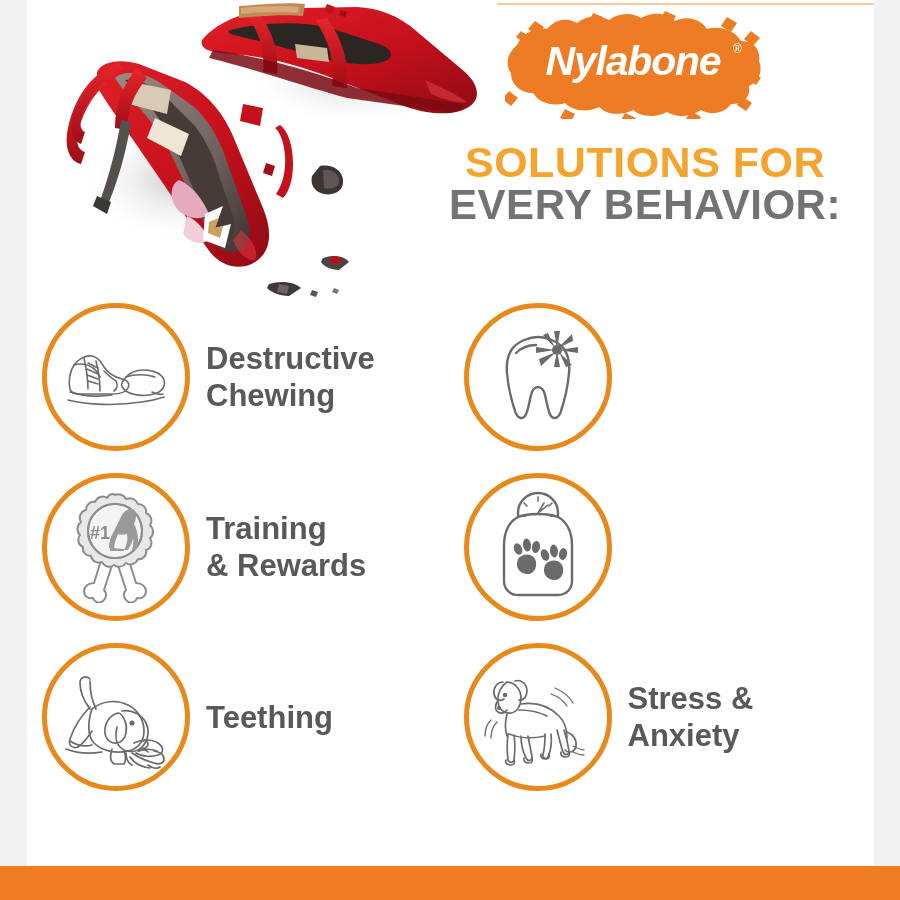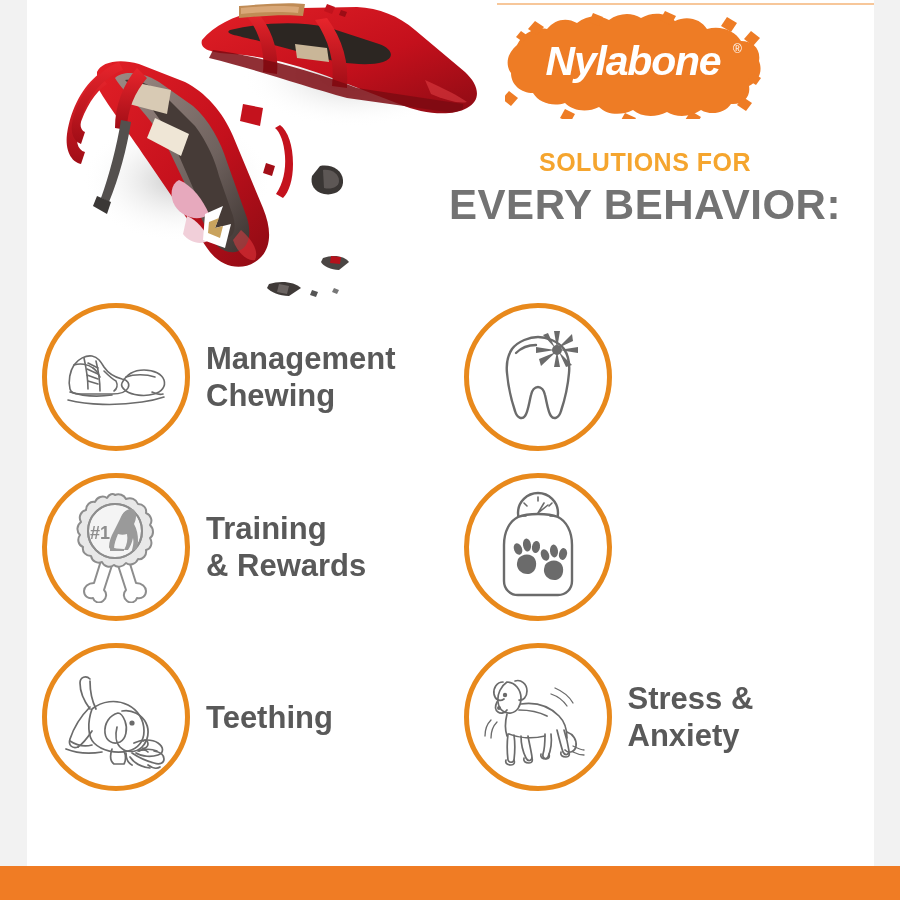--- a/index.html
+++ b/index.html
@@ -57,21 +57,21 @@
   
   .headline {
     position:absolute;
     left:420px; top:143px;
     width:450px;
     text-align:center;
   }
   .headline .l1 {
     display:block;
     color:#f5a52e;
-    font-size:25px;
+    font-size:43px;
     font-weight:bold;
     letter-spacing:0.5px;
     line-height:38px;
   }
   .headline .l2 {
     display:block;
     color:#737373;
     font-size:42px;
     font-weight:bold;
     letter-spacing:0.5px;
@@ -281,21 +281,21 @@
               <path d="M44 34 C48 38 52 42 56 44 C58 48 57 52 54 54"></path>
               <path d="M10 55 C22 59 38 60 52 58"></path>
               <path d="M8 63 C28 68 56 69 82 65 C90 64 98 62 104 60"></path>
               <path d="M62 46 C66 38 74 33 84 33 C94 33 102 37 104 43
                        C106 49 102 55 94 57 C84 60 72 58 66 54 C62 51 61 48 62 46 Z"></path>
               <path d="M66 40 C74 37 86 37 95 40"></path>
               <path d="M92 55 C96 57 100 58 103 57"></path>
             </svg>
           </span>
         </div>
-        <div class="cell-label">Management
+        <div class="cell-label">Destructive
 Chewing</div>
       </div>
 
       <div class="cell right">
         <div class="circle">
           <span>
             <svg width="100" height="104" viewBox="0 0 100 104" fill="none" stroke="#6b6b6b" stroke-width="2.4" stroke-linecap="round" stroke-linejoin="round">
               <path d="M24 24 C20 30 18 38 19 48 C20 60 23 74 27 86
                        C29 93 34 95 37 91 C40 87 41 78 43 70 C44 65 47 62 50 62
                        C53 62 56 65 57 70 C59 78 60 87 63 91 C66 95 71 93 73 86

